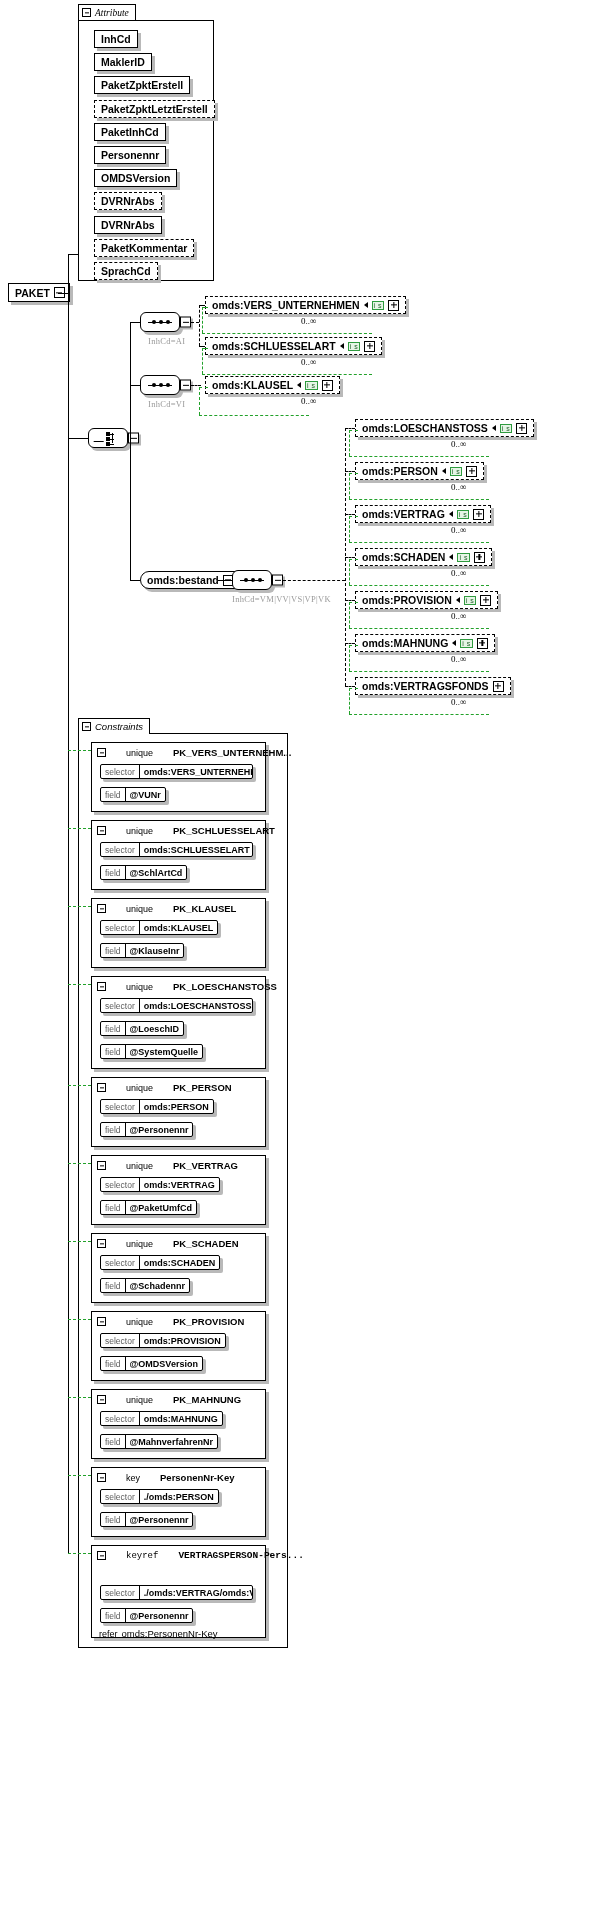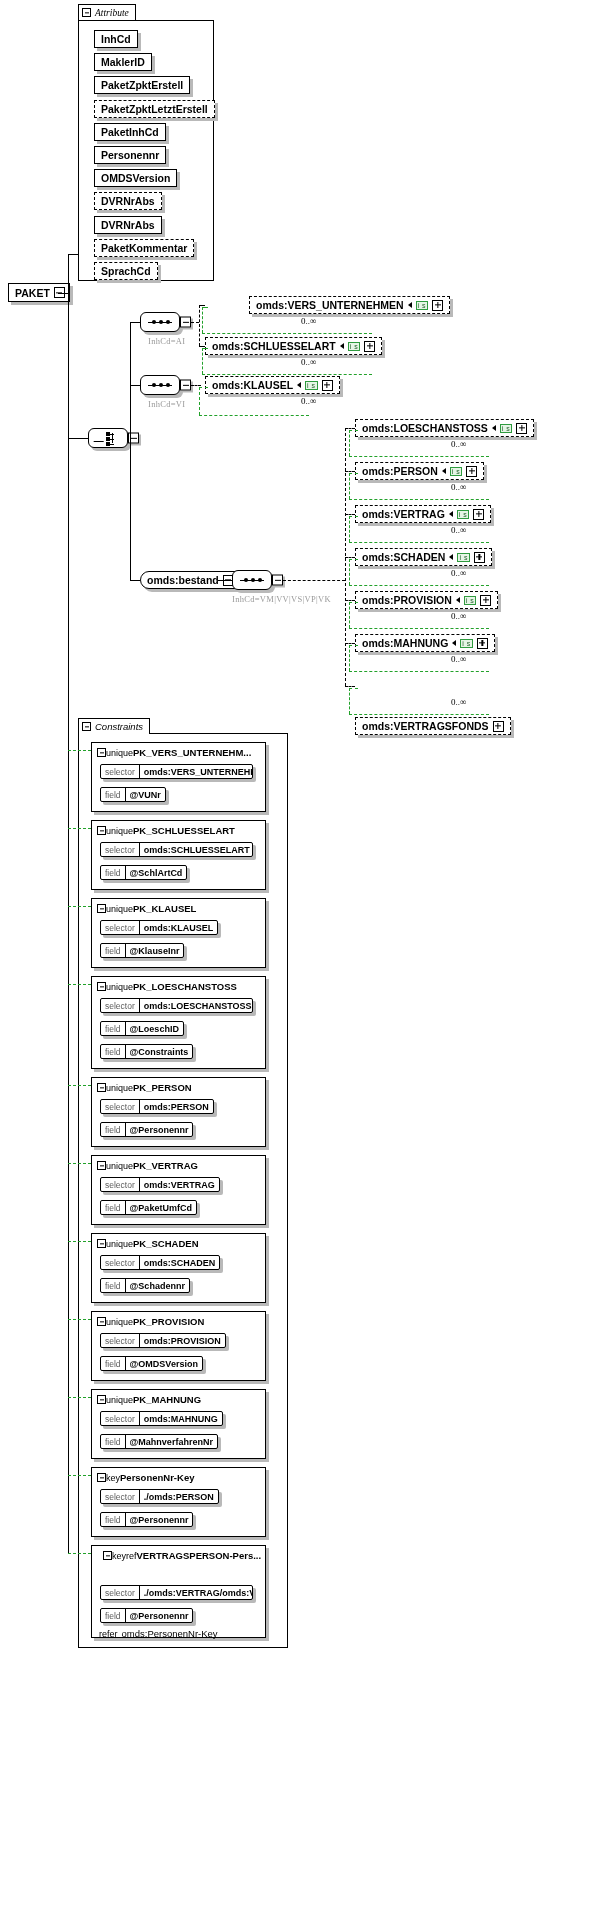--- a/index.html
+++ b/index.html
@@ -185,21 +185,21 @@
   .frametab .exp { margin-left: 0; width: 9px; height: 9px; }
 
   
   .cbox {
     position: absolute;
     background: #fff;
     border: 1.2px solid #000;
     box-shadow: 3px 3px 0 0 #b9b9b9;
   }
   .chead {
-    display: flex; align-items: center; gap: 0;
+    display: flex; align-items: center; gap: 20px;
     padding: 2px 5px 2px 3px;
     font-size: 9.5px; font-weight: bold;
     white-space: nowrap;
   }
   .chead .kw { font-weight: normal; font-size: 9px; color: #000; }
   .chead .exp { margin-left: 0; width: 9px; height: 9px; }
   .cpill {
     position: absolute;
     display: inline-flex; align-items: center;
     background: #fff;
@@ -292,21 +292,21 @@
       <span class="bar"></span>
       <span class="d" style="left:11px"></span>
       <span class="d" style="left:18px"></span>
       <span class="d" style="left:25px"></span>
       <span class="exp attached"></span>
     </div>
     <div class="inhcd" style="left: 148px; top: 336px;">InhCd=AI</div>
     <div class="dln" style="left: 191px; top: 322px; width: 8px;"></div>
     <div class="dlnv" style="left: 199px; top: 305px; height: 41px;"></div>
     <div class="dln" style="left: 199px; top: 305px; width: 6px;"></div>
-    <div class="node dashed" style="left: 205px; top: 296px; margin-left: 44px;">
+    <div class="node dashed" style="left: 205px; top: 296px;">
       <span>omds:VERS_UNTERNEHMEN</span>
       <span class="arrowleft"></span>
       <span class="isbadge">i s</span>
       <span class="exp plus"></span>
     </div>
     <div class="occ" style="left: 301px; top: 316px;">0..∞</div>
     <div class="glnv" style="left: 202px; top: 307px; height: 26px;"></div>
     <div class="gln" style="left: 202px; top: 333px; width: 170px;"></div>
     <div class="gln" style="left: 202px; top: 307px; width: 6px;"></div>
     <div class="dln" style="left: 199px; top: 346px; width: 6px;"></div>
@@ -416,21 +416,21 @@
       <span>omds:MAHNUNG</span>
       <span class="arrowleft"></span>
       <span class="isbadge">i s</span>
       <span class="exp plus"></span>
     </div>
     <div class="occ" style="left: 451px; top: 654px;">0..∞</div>
     <div class="glnv" style="left: 349px; top: 645px; height: 26px;"></div>
     <div class="gln" style="left: 349px; top: 671px; width: 140px;"></div>
     <div class="gln" style="left: 349px; top: 645px; width: 9px;"></div>
     <div class="dln" style="left: 345px; top: 686px; width: 10px;"></div>
-    <div class="node dashed" style="left: 355px; top: 677px; margin-top: 40px;">
+    <div class="node dashed" style="left: 355px; top: 677px;">
       <span>omds:VERTRAGSFONDS</span>
       <span class="exp plus"></span>
     </div>
     <div class="occ" style="left: 451px; top: 697px;">0..∞</div>
     <div class="glnv" style="left: 349px; top: 688px; height: 26px;"></div>
     <div class="gln" style="left: 349px; top: 714px; width: 140px;"></div>
     <div class="gln" style="left: 349px; top: 688px; width: 9px;"></div>
     <div class="frame" style="left: 78px; top: 733px; width: 210px; height: 915px;"></div>
     <div class="frametab" style="left: 78px; top: 718px;">
       <span class="exp"></span>
@@ -491,21 +491,21 @@
     <div class="cpill" style="left: 100px; top: 998px; max-width: 153px;">
       <span class="lab">selector</span>
       <span class="val">omds:LOESCHANSTOSS</span>
     </div>
     <div class="cpill" style="left: 100px; top: 1021px; max-width: 153px;">
       <span class="lab">field</span>
       <span class="val">@LoeschID</span>
     </div>
     <div class="cpill" style="left: 100px; top: 1044px; max-width: 153px;">
       <span class="lab">field</span>
-      <span class="val">@Constraints</span>
+      <span class="val">@SystemQuelle</span>
     </div>
     <div class="gln" style="left: 68px; top: 984px; width: 23px;"></div>
     <div class="cbox" style="left: 91px; top: 1077px; width: 175px; height: 70px;"></div>
     <div class="chead" style="left: 94px; top: 1080px; position: absolute;">
       <span class="exp"></span>
       <span class="kw">unique</span>
       <span>PK_PERSON</span>
     </div>
     <div class="cpill" style="left: 100px; top: 1099px; max-width: 153px;">
       <span class="lab">selector</span>
@@ -585,21 +585,21 @@
     <div class="cpill" style="left: 100px; top: 1489px; max-width: 153px;">
       <span class="lab">selector</span>
       <span class="val">./omds:PERSON</span>
     </div>
     <div class="cpill" style="left: 100px; top: 1512px; max-width: 153px;">
       <span class="lab">field</span>
       <span class="val">@Personennr</span>
     </div>
     <div class="gln" style="left: 68px; top: 1475px; width: 23px;"></div>
     <div class="cbox" style="left: 91px; top: 1545px; width: 175px; height: 93px;"></div>
-    <div class="chead" style="left: 100px; top: 1548px; position: absolute;">
+    <div class="chead" style="left: 94px; top: 1548px; position: absolute; font-family: Liberation Mono, monospace;">
       <span class="exp"></span>
       <span class="kw">keyref</span>
       <span>VERTRAGSPERSON-Pers...</span>
     </div>
     <div class="chead" style="left: 96px; top: 1626px; position: absolute; gap: 4px;">
       <span class="kw">refer</span>
       <span style="font-weight: normal;">omds:PersonenNr-Key</span>
     </div>
     <div class="cpill" style="left: 100px; top: 1585px; max-width: 153px;">
       <span class="lab">selector</span>

